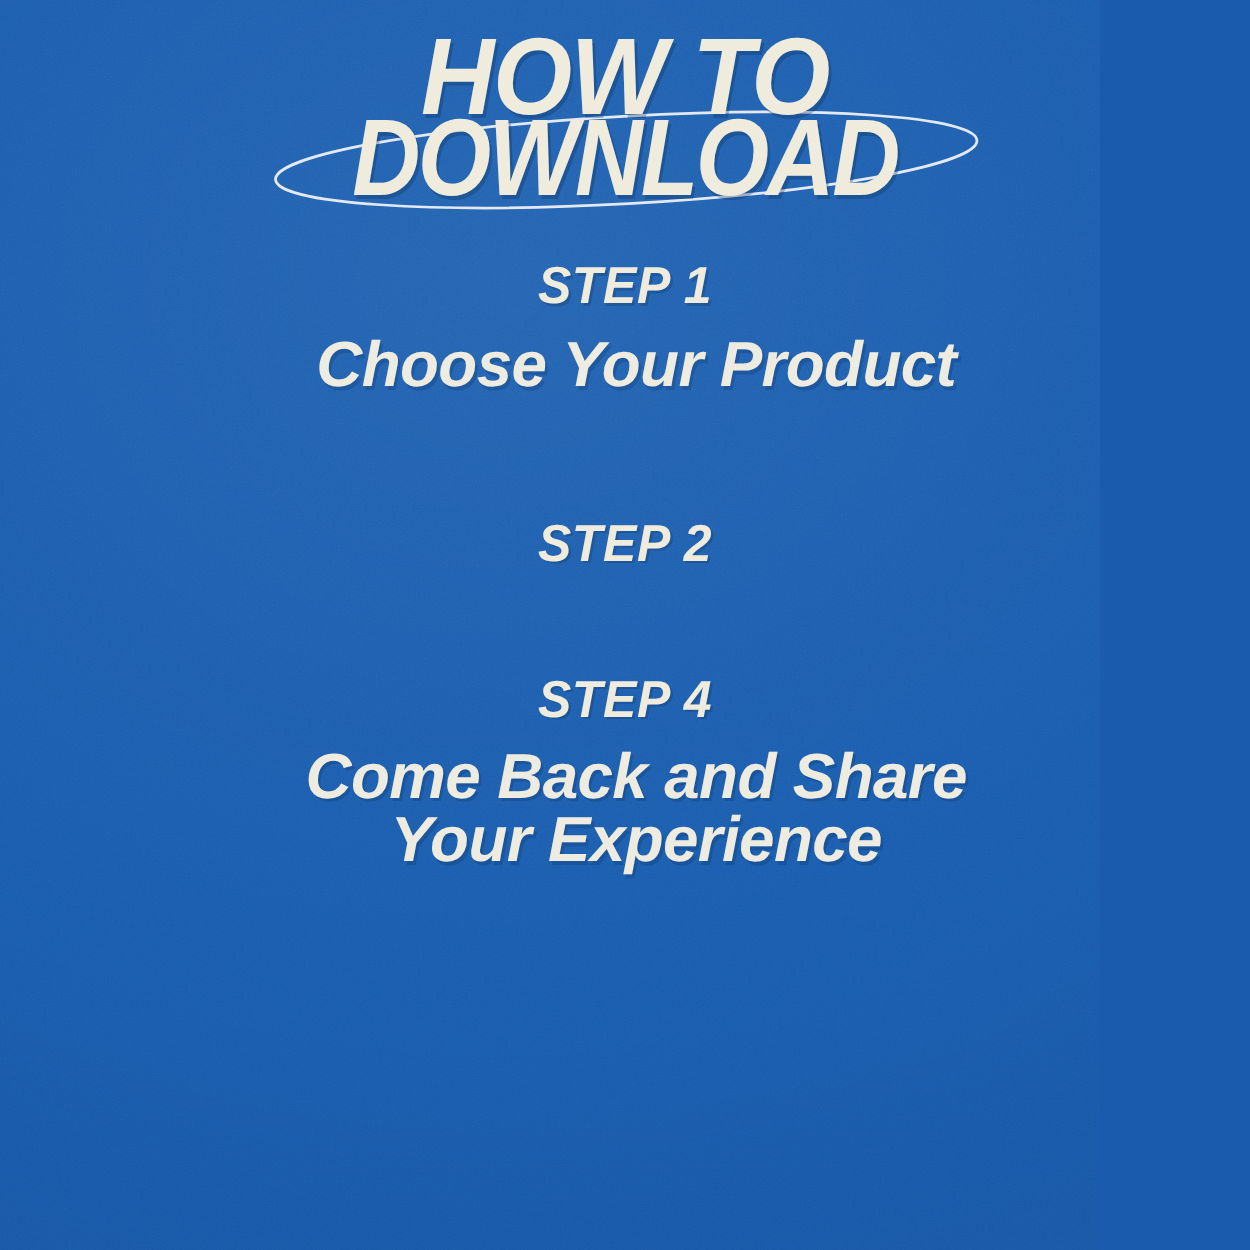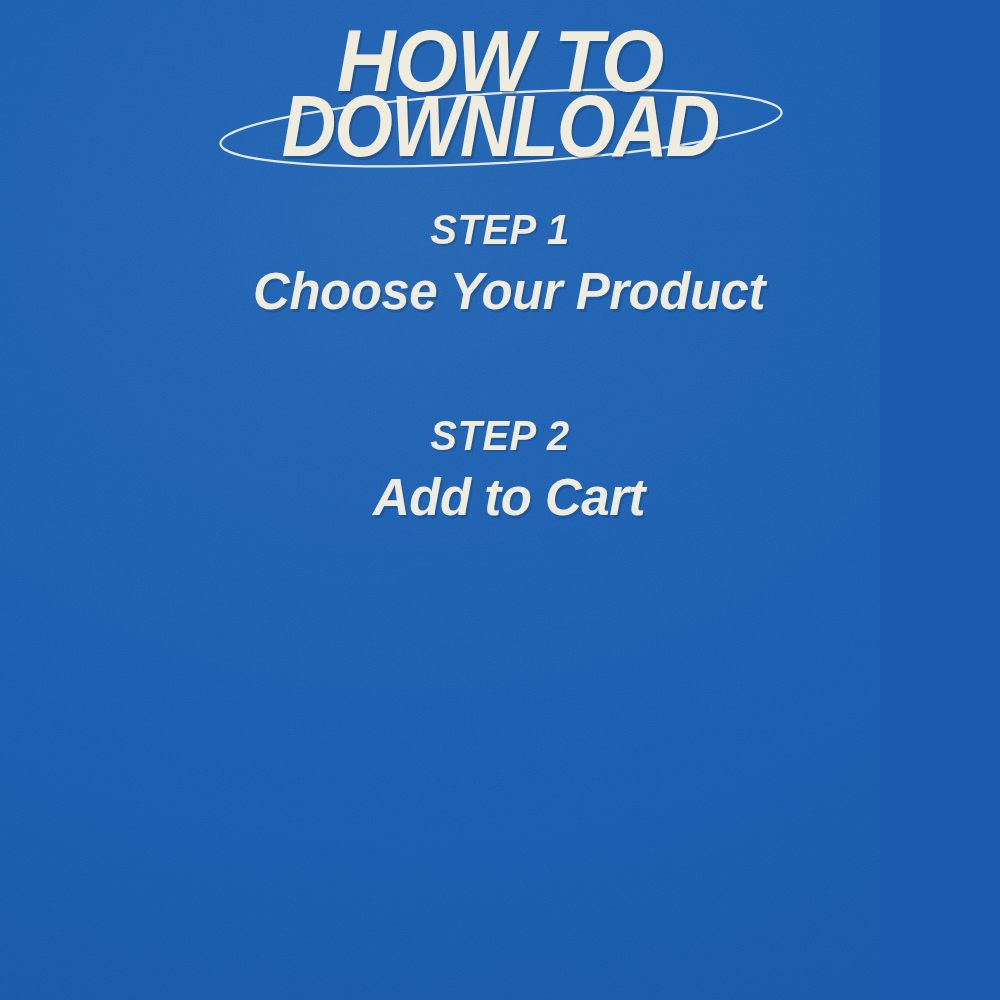--- a/index.html
+++ b/index.html
@@ -154,21 +154,25 @@
 
     <div class="step" id="step-1">
       <span class="step-label">STEP 1</span>
       <span class="step-desc">
         <span class="desc-line">Choose Your Product</span>
       </span>
     </div>
 
     <div class="step" id="step-2">
       <span class="step-label">STEP 2</span>
-      <span class="step-desc">
-        <span class="desc-line">Add to Cart</span>
-      </span>
     </div>
 
 
+    <div class="step" id="step-4">
+      <span class="step-label">STEP 4</span>
+      <span class="step-desc">
+        <span class="desc-line">Come Back and Share</span>
+        <span class="desc-line">Your Experience</span>
+      </span>
+    </div>
 
   </div>
 </div>
 
 </body></html>

